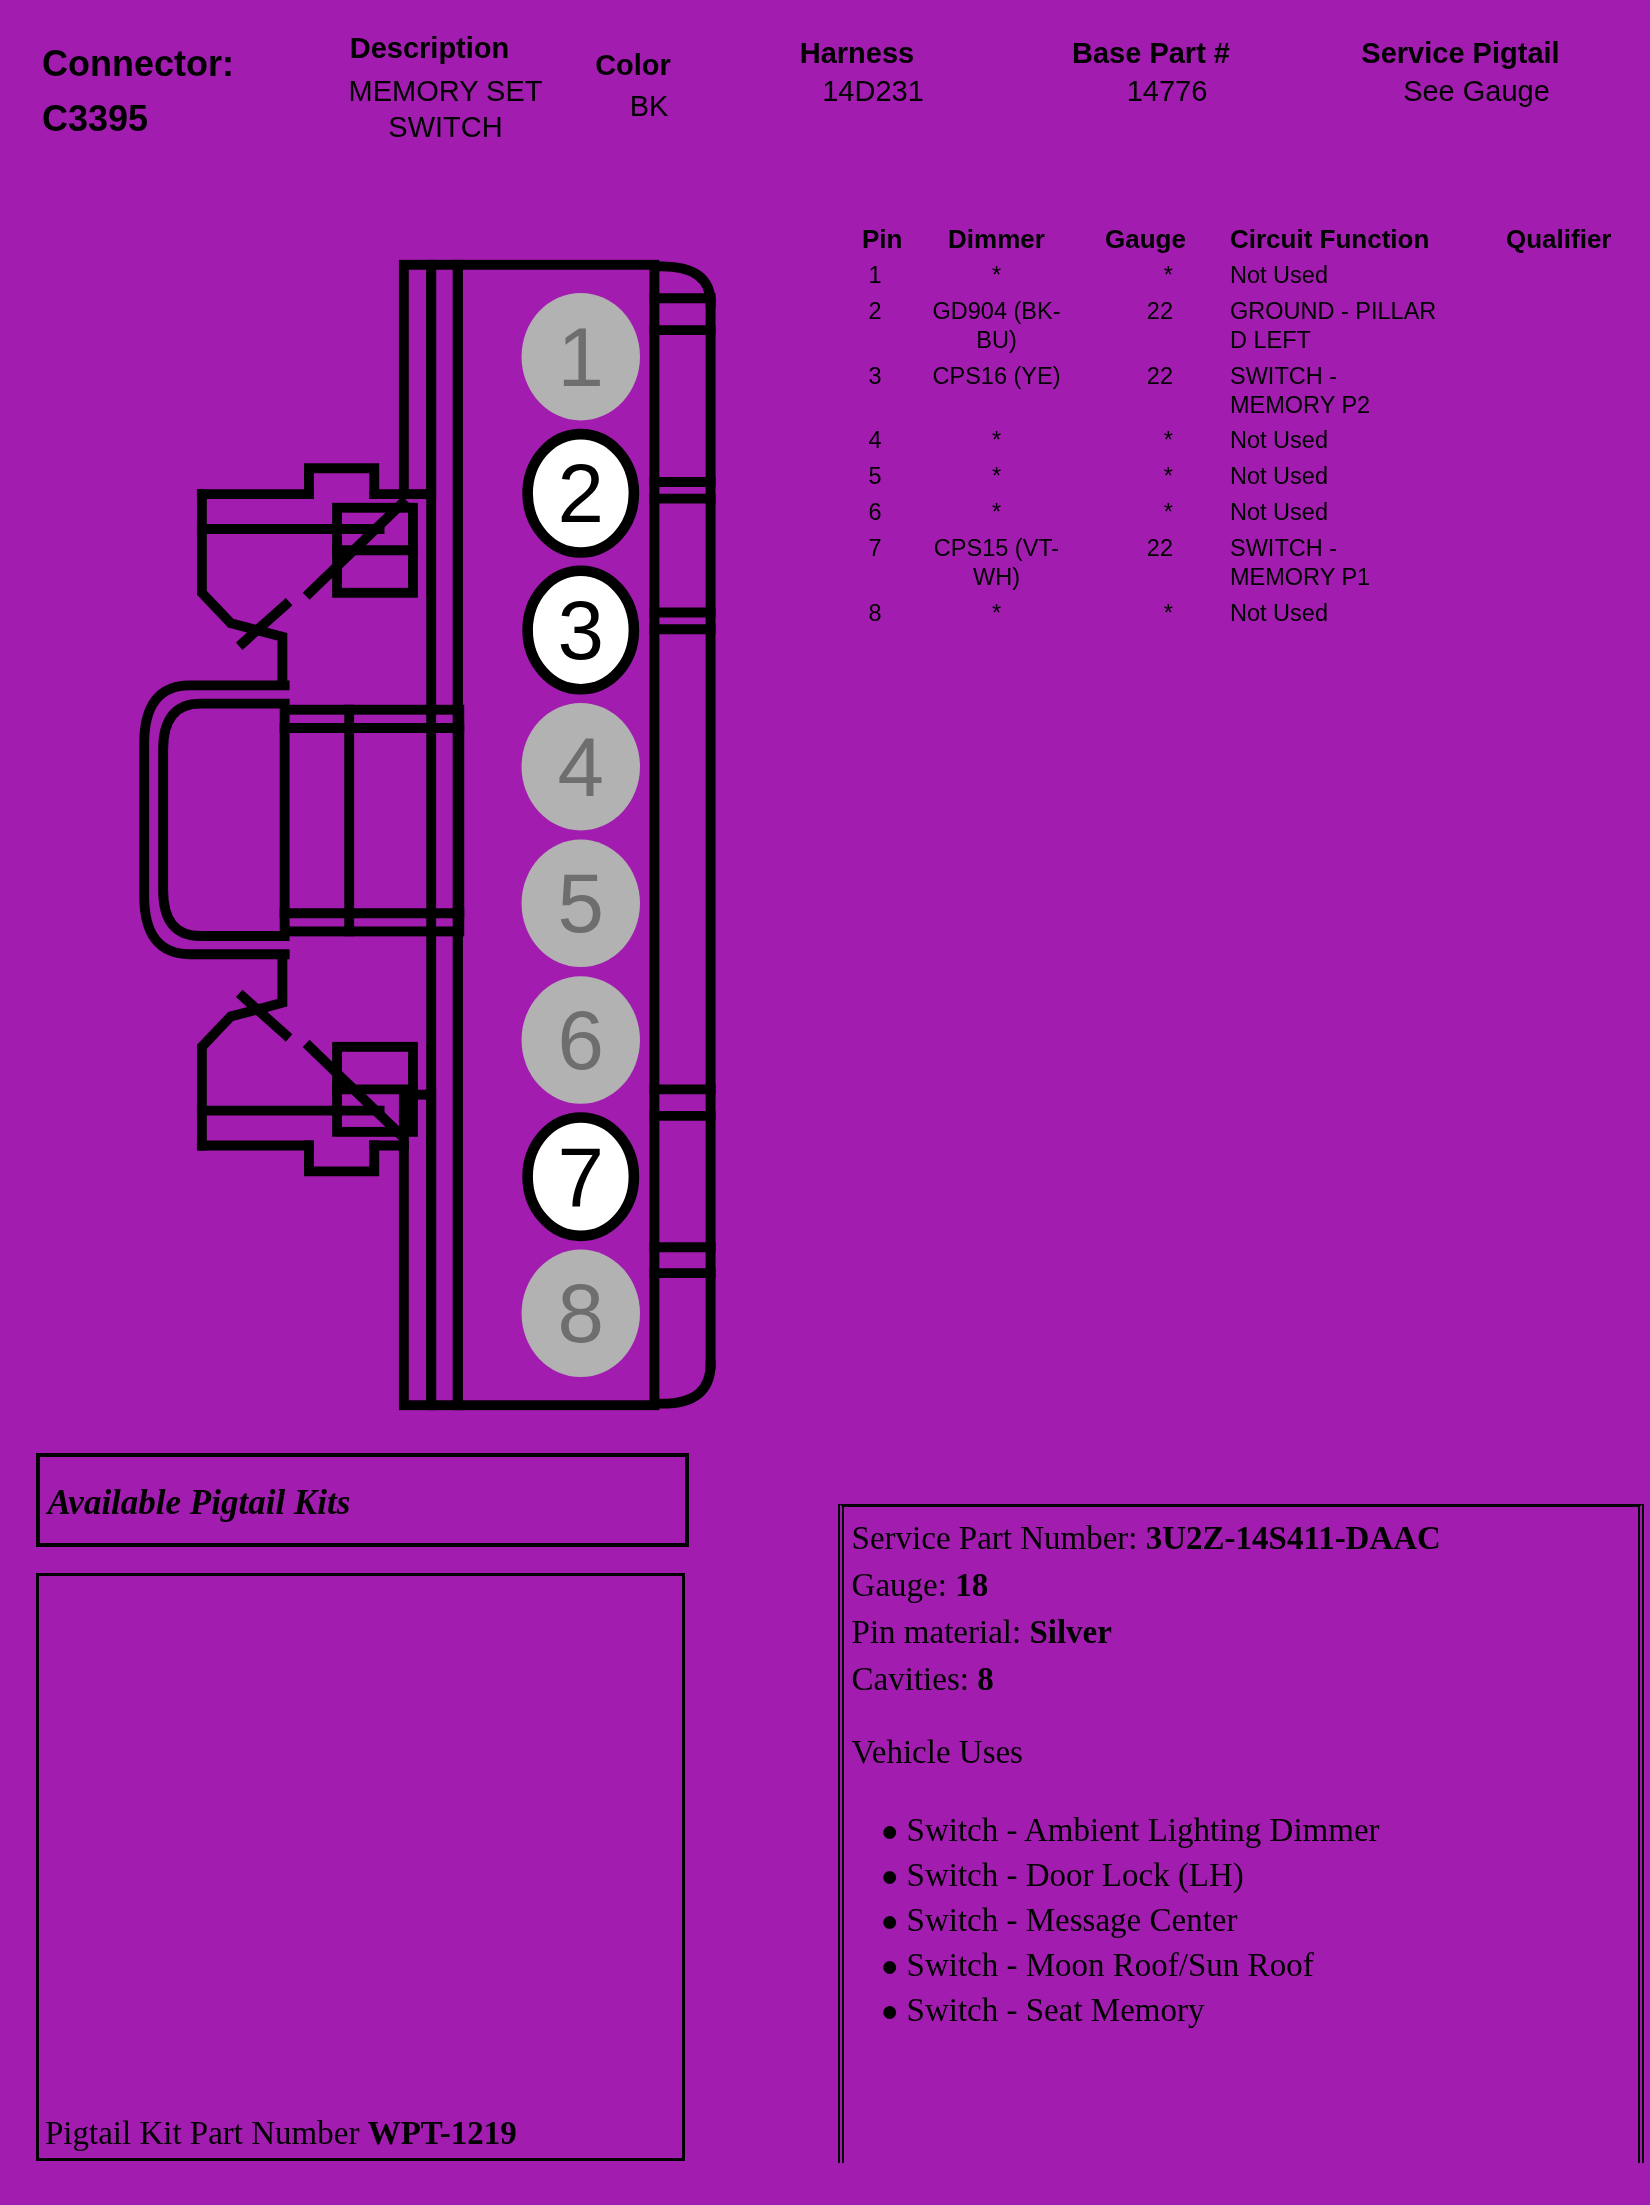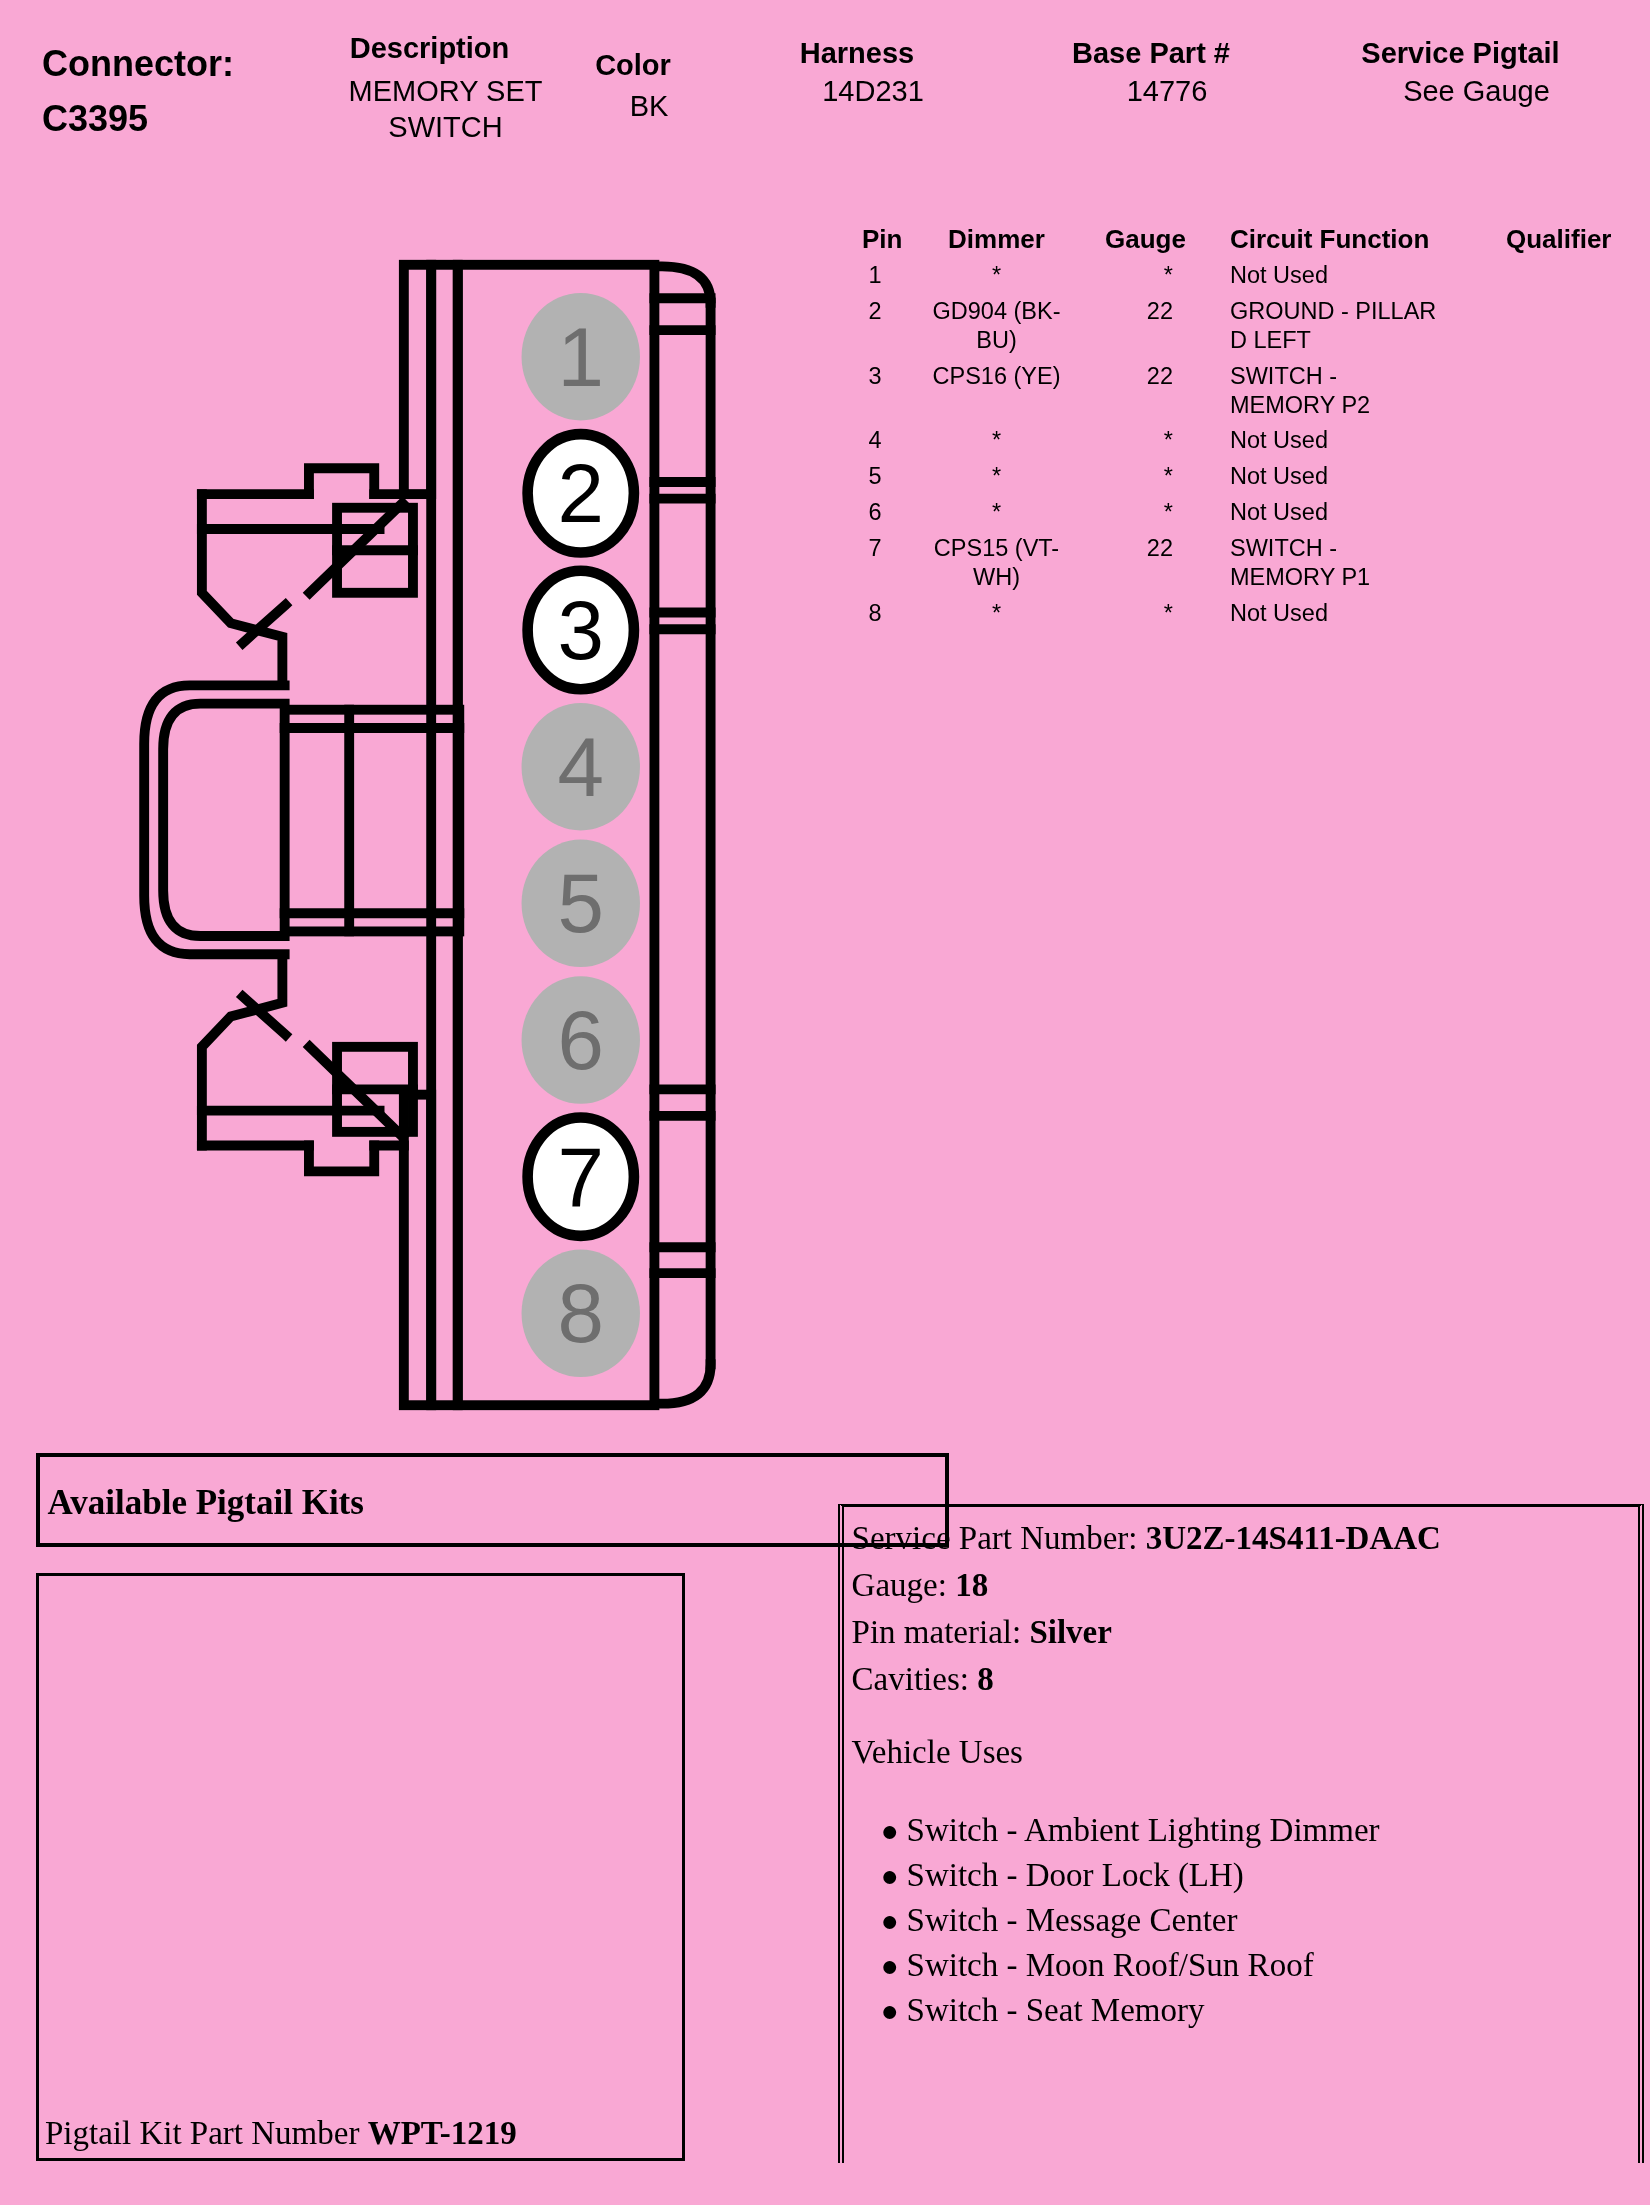--- a/index.html
+++ b/index.html
@@ -1,38 +1,38 @@
 <!DOCTYPE html>
 <html style="font-size:12px"><head>
 <meta charset="utf-8">
 <style>
   html,body{margin:0;padding:0;background:#fff;}
-  .page{position:relative;width:1650px;height:2205px;background:#f9a8d4;overflow:hidden;
+  .page{position:relative;width:1650px;height:2205px;background:#a21caf;overflow:hidden;
         font-family:"Liberation Sans",sans-serif;color:#000;}
   
   .conn-block{position:absolute;left:42px;top:36px;font-weight:bold;font-size:36px;line-height:55px;}
   .hcol{position:absolute;text-align:center;font-size:29px;line-height:36px;}
   .hcol .lbl{font-weight:bold;}
   .hcol .val{position:absolute;left:16px;width:100%;text-align:center;}
   
   .pin-table{position:absolute;left:835px;top:223px;width:815px;font-size:23.5px;}
   .trow{display:grid;grid-template-columns:53px 190px 95px 273px 204px;line-height:29px;margin-bottom:6.8px;}
   .trow.thead{font-weight:bold;font-size:26px;line-height:32px;margin-bottom:6px;}
   .tcell{padding:0;margin-left:27px;}
   .c-pin{text-align:center;}
   .c-circuit{text-align:center;}
   .c-circuit .wrapbox{display:inline-block;max-width:149px;}
   .c-gauge{text-align:right;}
   .c-function{text-align:left;padding-left:30px;}
   .c-qualifier{text-align:left;padding-left:33px;}
   
   .diagram{position:absolute;left:129px;top:254px;width:615px;height:1162px;}
-  .title-box{position:absolute;left:36px;top:1453px;width:913px;height:94px;border:4.6px solid #000;
+  .title-box{position:absolute;left:36px;top:1453px;width:653px;height:94px;border:4.6px solid #000;
              box-sizing:border-box;font-family:"Liberation Serif",serif;font-weight:bold;font-size:35px;
-             padding:26px 0 0 7.6px;}
+             padding:26px 0 0 7.6px;font-style:italic;}
   .content-box{position:absolute;left:36px;top:1573px;width:649px;height:588px;border:3.8px solid #000;
                box-sizing:border-box;}
   .kit-line{position:absolute;left:6px;bottom:6px;font-family:"Liberation Serif",serif;font-size:33px;white-space:nowrap;}
   .kit-line b{font-weight:bold;}
   .right-panel{position:absolute;left:838px;top:1504px;width:806px;height:659px;box-sizing:border-box;
                border-left:6.8px double #000;border-right:6.8px double #000;border-top:3px solid #000;
                font-family:"Liberation Serif",serif;font-size:33px;line-height:47px;
                padding:7.6px 7.6px 0 7.6px;}
   .detail-line b{font-weight:bold;}
   .vu-title{margin-top:26.6px;}

